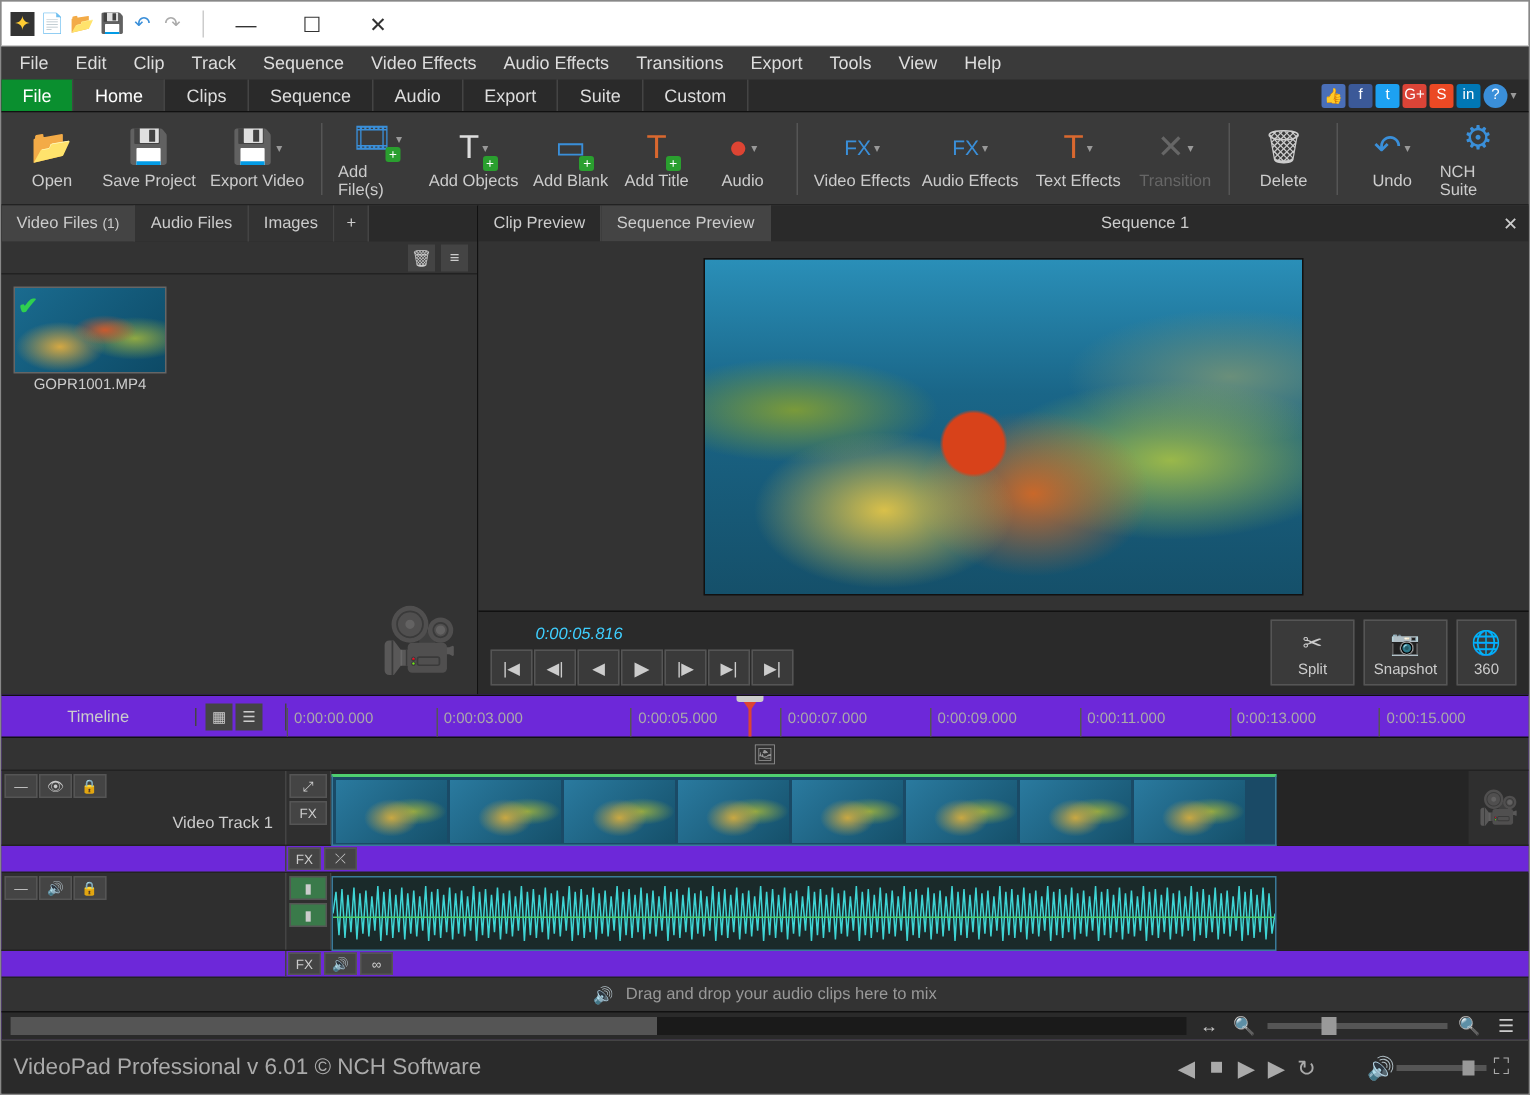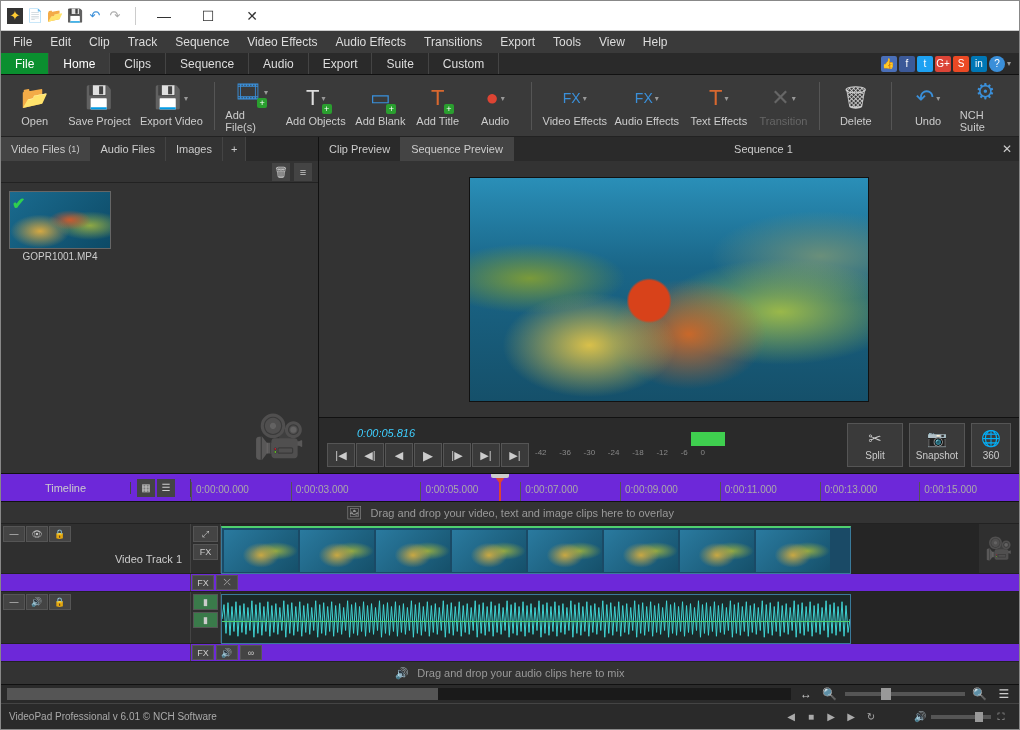--- a/index.html
+++ b/index.html
@@ -131,21 +131,21 @@
 .mixrow { height:24px; background:#333; display:flex; align-items:center; justify-content:center; gap:8px; font-size:11px; color:#999;}
 
 
 .tlbottom{height:20px;background:#2a2a2a;border-top:1px solid #111;display:flex;align-items:center;padding:0 6px;gap:6px;}
 .tlbottom .scroll{flex:1;height:12px;background:#1a1a1a;position:relative;}
 .tlbottom .scroll .thumb{position:absolute;left:0;width:55%;height:100%;background:#555;}
 .tlbottom .zicon{font-size:12px;color:#ccc;width:18px;text-align:center;}
 .tlbottom .zoom{width:120px;height:4px;background:#555;position:relative;}
 .tlbottom .zoom .zh{position:absolute;left:30%;top:-4px;width:10px;height:12px;background:#999;}
 
-.status { height:26px; background:#2a2a2a; border-top:1px solid #444; display:flex; align-items:center; padding:0 8px; font-size:10px; color:#aaa;}
+.status { height:36px; background:#2a2a2a; border-top:1px solid #444; display:flex; align-items:center; padding:0 8px; font-size:15px; color:#aaa;}
 .status .sp{flex:1;}
 .status .sicon{width:20px;text-align:center;}
 
 
 .wavesvg{width:100%;height:100%;display:block;}
 .wavesvg path{stroke:#3fd5d5;stroke-width:1;fill:none;}
 </style>
 </head>
 <body>
 
@@ -312,36 +312,20 @@
           <div class="transport">
             <button>|◀</button>
             <button>◀|</button>
             <button>◀</button>
             <button style="font-size:13px;">▶</button>
             <button>|▶</button>
             <button>▶|</button>
             <button>▶|</button>
           </div>
         </div>
-        <div style="display:flex;flex-direction:column;align-self:center;">
-          <div class="meter">
-              <div class="bar"></div>
-              <div class="bar"></div>
-            </div>
-          <div class="scale">
-            <span>-42</span>
-              <span>-36</span>
-              <span>-30</span>
-              <span>-24</span>
-              <span>-18</span>
-              <span>-12</span>
-              <span>-6</span>
-              <span>0</span>
-          </div>
-        </div>
         <div class="spacer"></div>
         <div class="actbtn">
             <span class="ai">✂</span>
             <span>Split</span>
           </div>
         <div class="actbtn">
             <span class="ai">📷</span>
             <span>Snapshot</span>
           </div>
         <div class="actbtn" style="width:40px;">
@@ -371,21 +355,20 @@
           <div class="tick">0:00:15.000</div>
         </div>
         <div class="playhead">
             <div class="grip"></div>
           </div>
       </div>
     </div>
 
     <div class="overlayrow">
       <span class="oi">🖼</span>
-      <span>Drag and drop your video, text and image clips here to overlay</span>
     </div>
 
     <div class="track video">
       <div class="thead">
         <div class="buttons">
           <div class="b">—</div>
           <div class="b">👁</div>
           <div class="b">🔒</div>
         </div>
         <div class="label">Video Track 1</div>

